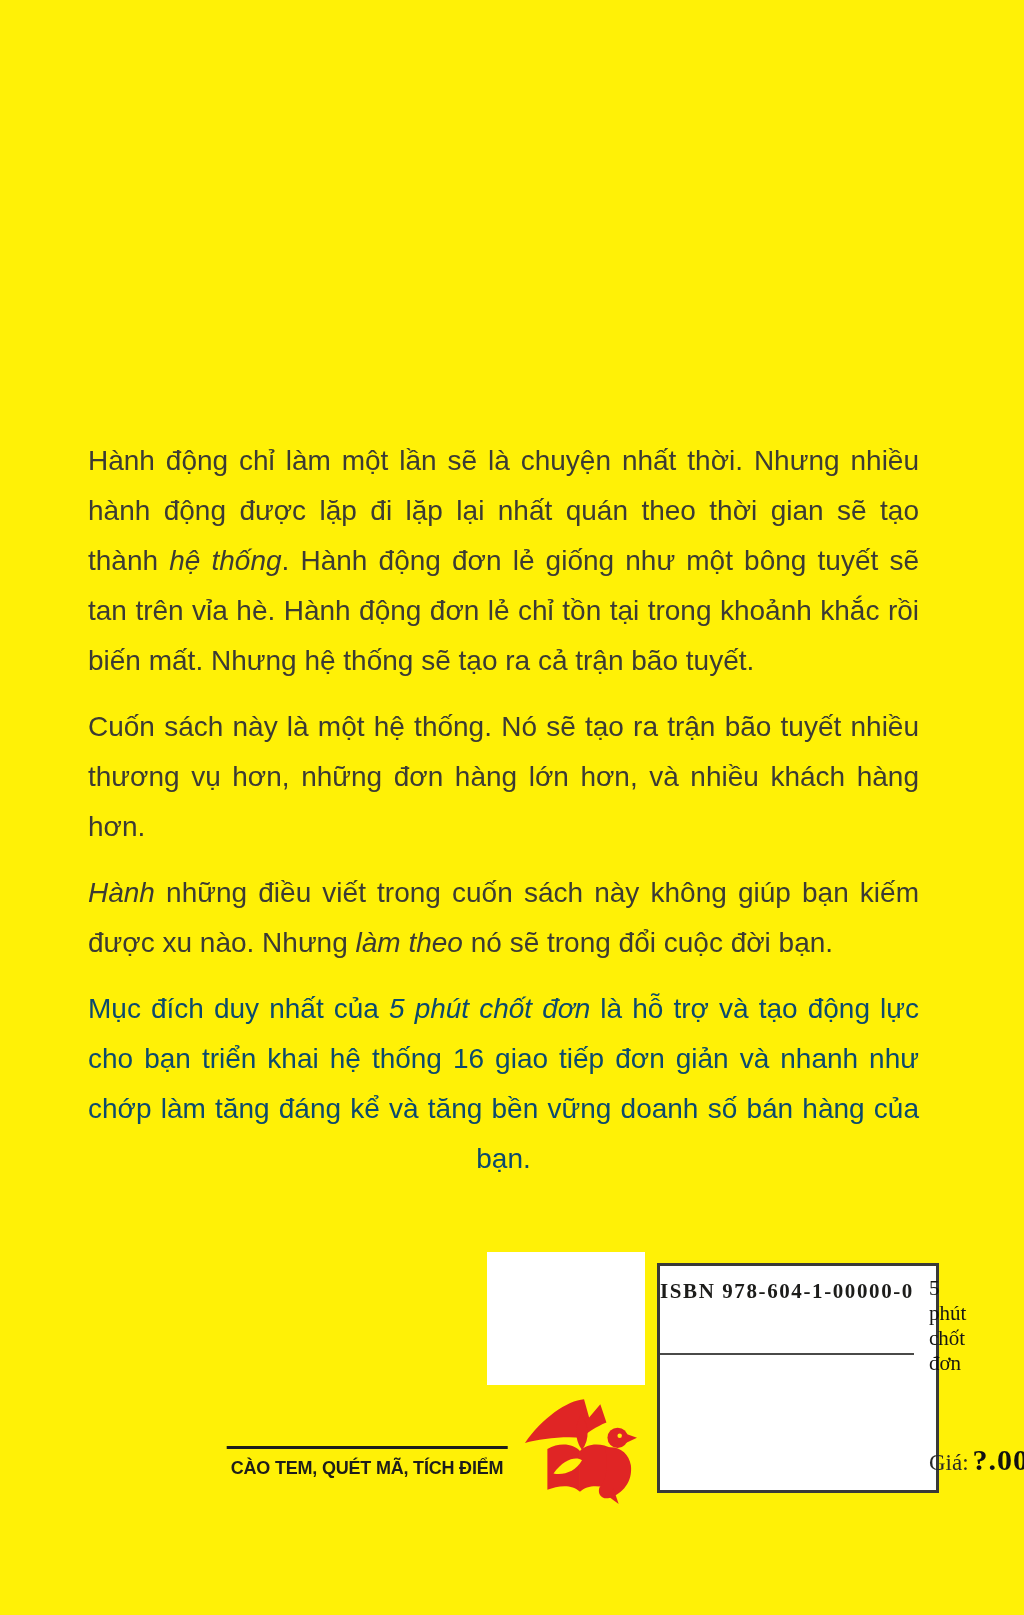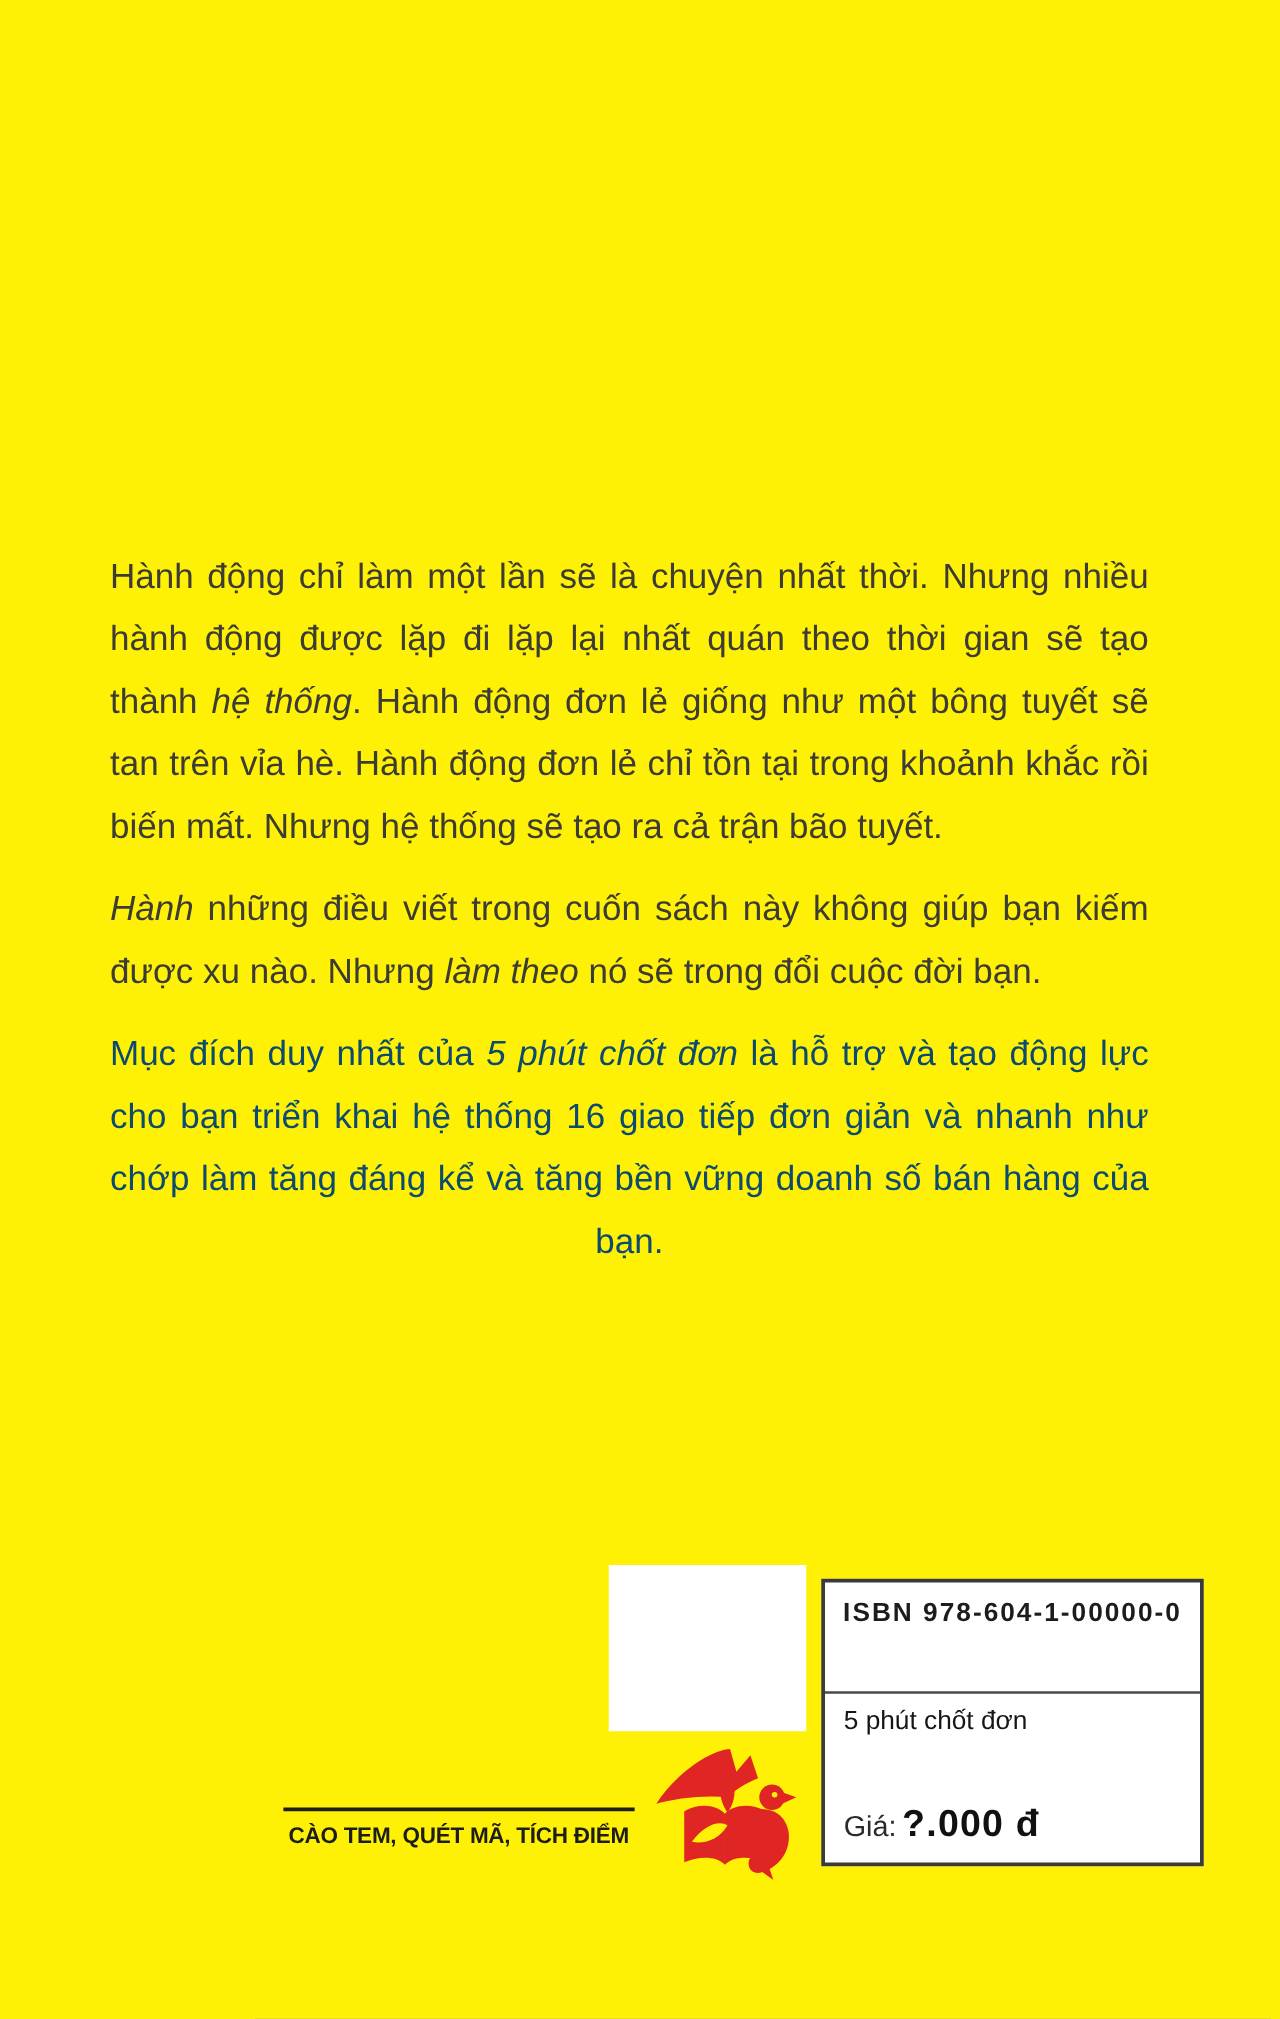--- a/index.html
+++ b/index.html
@@ -44,26 +44,27 @@
     background:#FFFFFF;
   }
   
   .publisher-logo{
     position:absolute; left:521px; top:1392px;
     width:122px; height:112px;
   }
   
   .isbn-box{
     position:absolute; left:657px; top:1263px;
-    width:306px; height:230px;
+    width:282px; height:230px;
     background:#FFFFFF;
     border:3px solid #3A3A38;
     box-sizing:border-box;
-    display:flex; flex-direction:column;
+    display:flex; flex-direction:row;
     color:#1C1C1A;
+    font-family:Liberation Serif, serif;
   }
   .isbn-top{
     height:89px;
     border-bottom:2px solid #4a4a48;
     box-sizing:border-box;
     text-align:center;
     padding-top:13px;
     font-weight:700;
     font-size:21px;
     letter-spacing:1.6px;
@@ -100,20 +101,21 @@
 </style>
 </head>
 <body>
 
 <div class="cover">
 
 
   <main class="body-copy">
     <p><span>Hành động chỉ làm một lần sẽ là chuyện nhất thời. Nhưng nhiều hành động được lặp đi lặp lại nhất quán theo thời gian sẽ tạo thành </span><em>hệ thống</em><span>. Hành động đơn lẻ giống như một bông tuyết sẽ tan trên vỉa hè. Hành động đơn lẻ chỉ tồn tại trong khoảnh khắc rồi biến mất. Nhưng hệ thống sẽ tạo ra cả trận bão tuyết.</span></p>
 
+    <p><span>Cuốn sách này là một hệ thống. Nó sẽ tạo ra trận bão tuyết nhiều thương vụ hơn, những đơn hàng lớn hơn, và nhiều khách hàng hơn.</span></p>
 
     <p><em>Hành</em><span> những điều viết trong cuốn sách này không giúp bạn kiếm được xu nào. Nhưng </span><em>làm theo</em><span> nó sẽ trong đổi cuộc đời bạn.</span></p>
 
     <p class="red-para"><span>Mục đích duy nhất của </span><em>5 phút chốt đơn</em><span> là hỗ trợ và tạo động lực cho bạn triển khai hệ thống 16 giao tiếp đơn giản và nhanh như chớp làm tăng đáng kể và tăng bền vững doanh số bán hàng của bạn.</span></p>
   </main>
 
   <div class="blank-sticker"></div>
 
   <svg class="publisher-logo" viewBox="0 0 116 110" xmlns="http://www.w3.org/2000/svg" aria-hidden="true">
     <g fill="#E02525">

